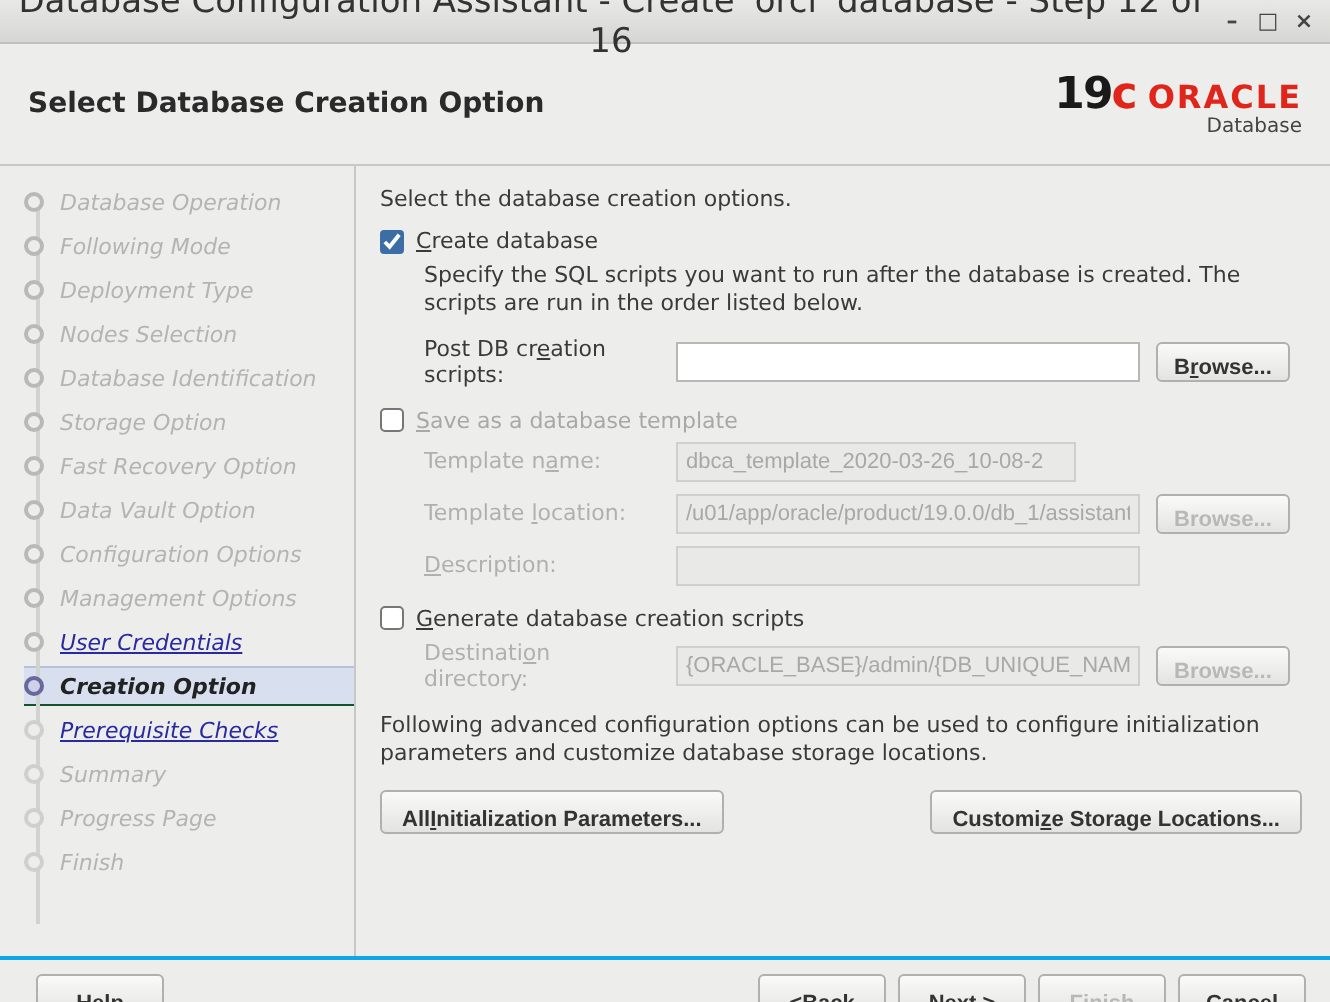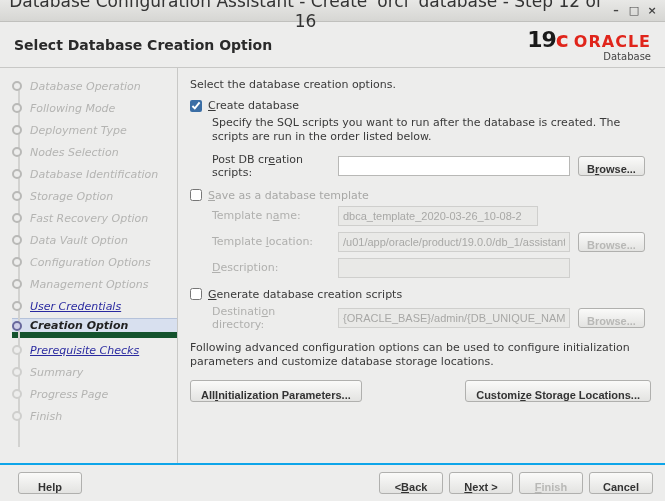--- a/index.html
+++ b/index.html
@@ -1,36 +1,36 @@
 <!DOCTYPE html>
 <html><head>
 <meta charset="utf-8">
 <style>
 * { box-sizing: border-box; margin: 0; padding: 0; }
 body { font-family: "DejaVu Sans", Arial, sans-serif; font-size: 11px; color: #3a3a3a; background: #ededec; width: 665px; height: 501px; overflow: hidden; }
 .titlebar { height: 22px; background: linear-gradient(#e8e8e6,#d6d6d3); display: flex; align-items: center; padding: 0 6px; border-bottom: 1px solid #c0c0bd; }
 .titlebar .title { flex: 1; text-align: center; font-size: 17px; color: #333; }
 .titlebar .wbtn { width: 14px; height: 14px; margin-left: 4px; display: flex; align-items: center; justify-content: center; font-size: 11px; font-weight: bold; color: #444; cursor: pointer; }
-.header { height: 46px; display: flex; align-items: center; padding: 0 14px; border-bottom: 1px solid #c8c8c6; background: #ededec; }
+.header { height: 61px; display: flex; align-items: center; padding: 0 14px; border-bottom: 1px solid #c8c8c6; background: #ededec; }
 .header h1 { flex: 1; font-size: 14px; font-weight: bold; color: #2a2a2a; }
 .brand { display: flex; align-items: baseline; gap: 6px; }
 .v19c { font-size: 22px; font-weight: bold; color: #1a1a1a; letter-spacing: -1px; }
 .v19c .c { color: #e0251b; }
 .oracle-word { font-size: 16px; font-weight: bold; color: #e0251b; letter-spacing: 1px; }
 .db-word { font-size: 10px; color: #444; display: block; text-align: right; }
 .content { display: flex; height: 395px; }
 .sidebar { width: 178px; border-right: 1px solid #c8c8c6; padding: 8px 0 8px 12px; background: #ededec; position: relative; }
 .step { display: flex; align-items: center; height: 20px; margin-bottom: 2px; position: relative; font-style: italic; }
 .bullet { width: 10px; height: 10px; border-radius: 50%; border: 2px solid #cfcfcd; background: #ededec; margin-right: 8px; flex-shrink: 0; position: relative; z-index: 2; }
 .bullet.completed { border-color: #b9b9b7; }
 .bullet.current { border-color: #68689c; background: #d0d0e8; }
 .sidebar::before { content: ""; position: absolute; left: 18px; top: 16px; bottom: 16px; width: 2px; background: #d2d2d0; z-index: 1; }
 .step-label { font-size: 11px; color: #b4b4b2; white-space: nowrap; }
 .step.link .step-label { color: #2a2aa0; text-decoration: underline; cursor: pointer; }
-.step.current { background: #d8e0ef; border-top: 1px solid #b5c2da; border-bottom: 6px solid #14532d; margin-right: 0; }
+.step.current { background: #d8e0ef; border-top: 1px solid #b5c2da; border-bottom: 1px solid #14532d; margin-right: 0; }
 .step.current .step-label { color: #222; font-weight: bold; text-decoration: none; }
 .main { flex: 1; padding: 10px 14px 0 12px; overflow: hidden; position: relative; }
 .instr { font-size: 11px; color: #3a3a3a; margin-bottom: 8px; }
 .chk-row { display: flex; align-items: center; gap: 6px; margin-bottom: 4px; }
 .chk-row input[type=checkbox] { width: 12px; height: 12px; accent-color: #3b6ea5; }
 .chk-row.disabled { color: #a8a8a6; }
 .subblock { margin-left: 22px; margin-bottom: 10px; }
 .subblock .desc { font-size: 11px; color: #3a3a3a; margin-bottom: 8px; line-height: 1.3; }
 .field-row { display: flex; align-items: center; gap: 8px; margin-bottom: 6px; }
 .field-label { width: 118px; font-size: 11px; color: #3a3a3a; }

